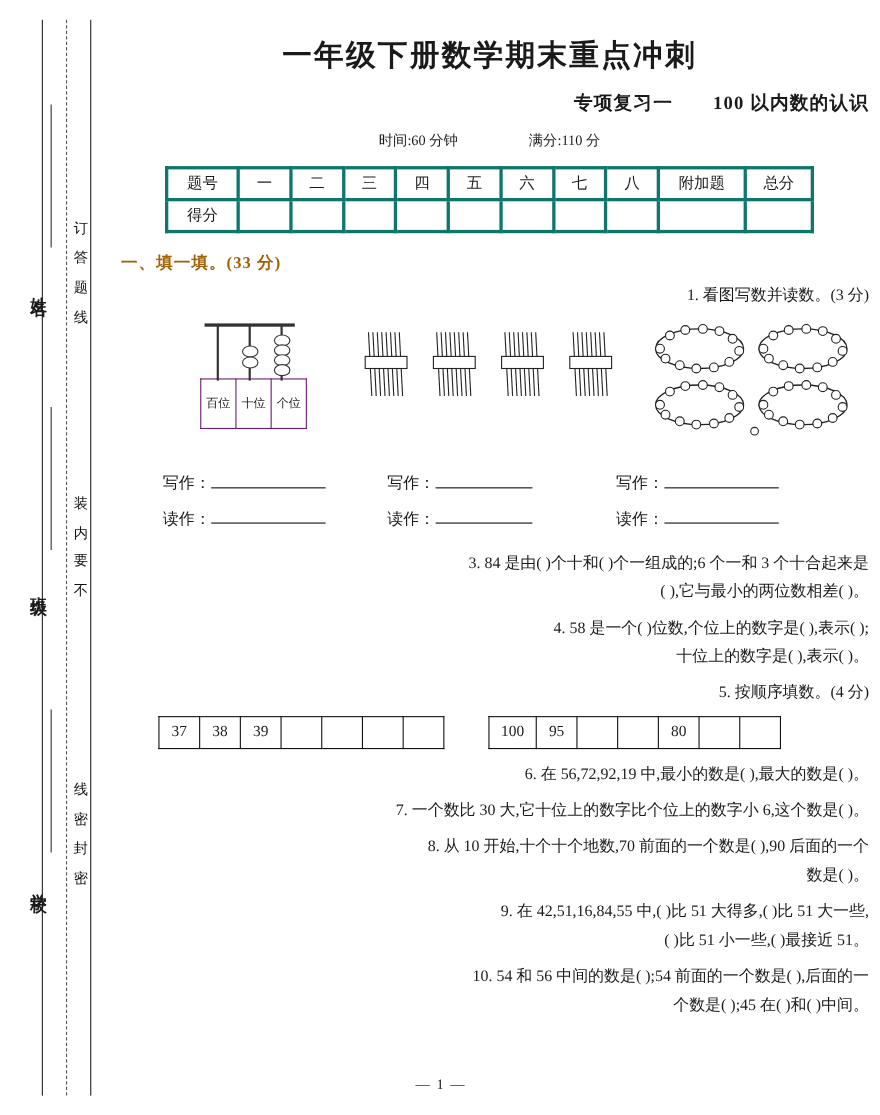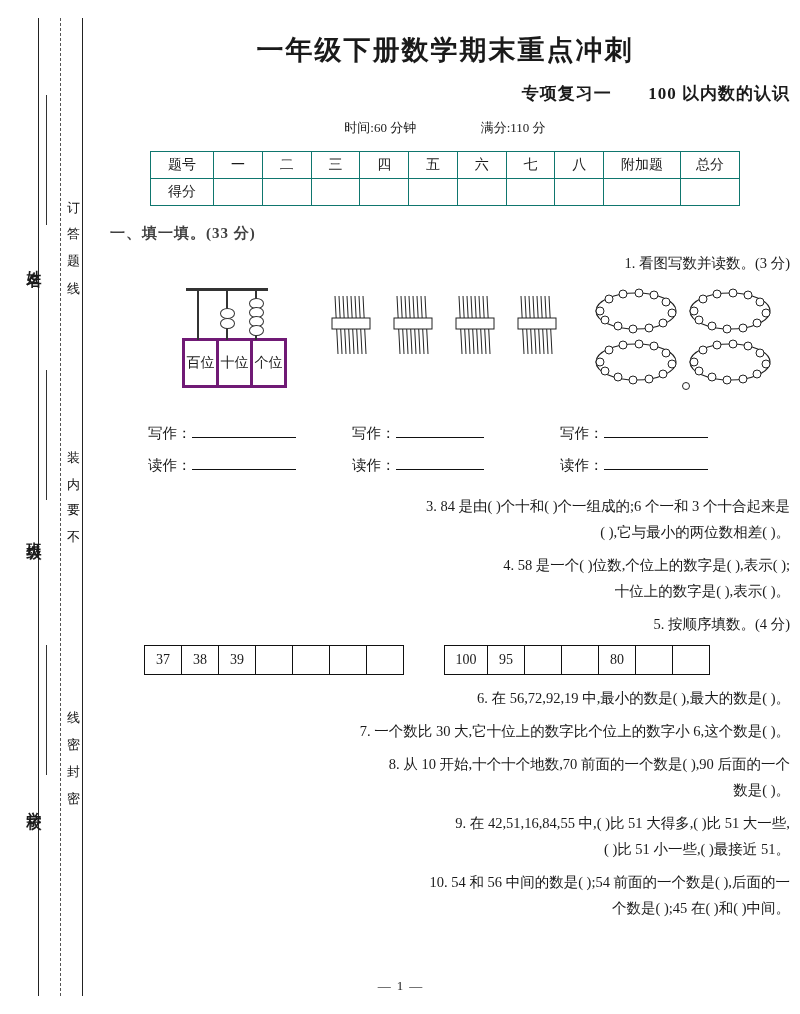--- a/index.html
+++ b/index.html
@@ -62,55 +62,55 @@
     margin-top:14px;
   }
   .meta .sp{display:inline-block;width:58px;}
 
   table.score{
     border-collapse:collapse;
     margin:14px auto 0 auto;
     width:590px;
   }
   table.score td{
-    border:1px solid #0f766e;
+    border:3px solid #0f766e;
     height:26px;
     text-align:center;
     font-size:14px;
     padding:0;
   }
 
   .sec-head{
     margin-top:18px;
     margin-left:10px;
     font-size:15px;
     font-weight:bold;
-    color:#404040;
+    color:#a16207;
     letter-spacing:1px;
   }
   .q{
     font-size:14.5px;
     line-height:26px;
     margin-top:7px;
     margin-left:22px;
     text-align:right;
   }
   .indent{margin-left:44px;}
   .u{display:inline-block;border-bottom:1px solid #111;}
   .u86{width:88px;}
   .u100{width:104px;}
 
   
   .figrow{position:relative;height:150px;margin-top:4px;}
 
   .abacus{position:absolute;left:82px;top:6px;}
   .abtable{border-collapse:collapse;}
   .abtable td{
-    border:3px solid #701a75;width:29px;height:42px;
-    text-align:center;font-size:14px;line-height:12px;
+    border:1px solid #701a75;width:29px;height:42px;
+    text-align:center;font-size:11px;line-height:12px;
     vertical-align:middle;
   }
 
   .rod{position:absolute;width:1.5px;background:#333;}
   .bead{position:absolute;width:13px;height:9px;border:1.3px solid #333;border-radius:50%;background:#fff;}
 
   .bundle{position:absolute;top:14px;width:42px;height:62px;}
 
   .writerow{margin-top:2px;position:relative;height:30px;font-family:Liberation Mono, monospace;}
   .wlab{position:absolute;font-size:14.5px;}

